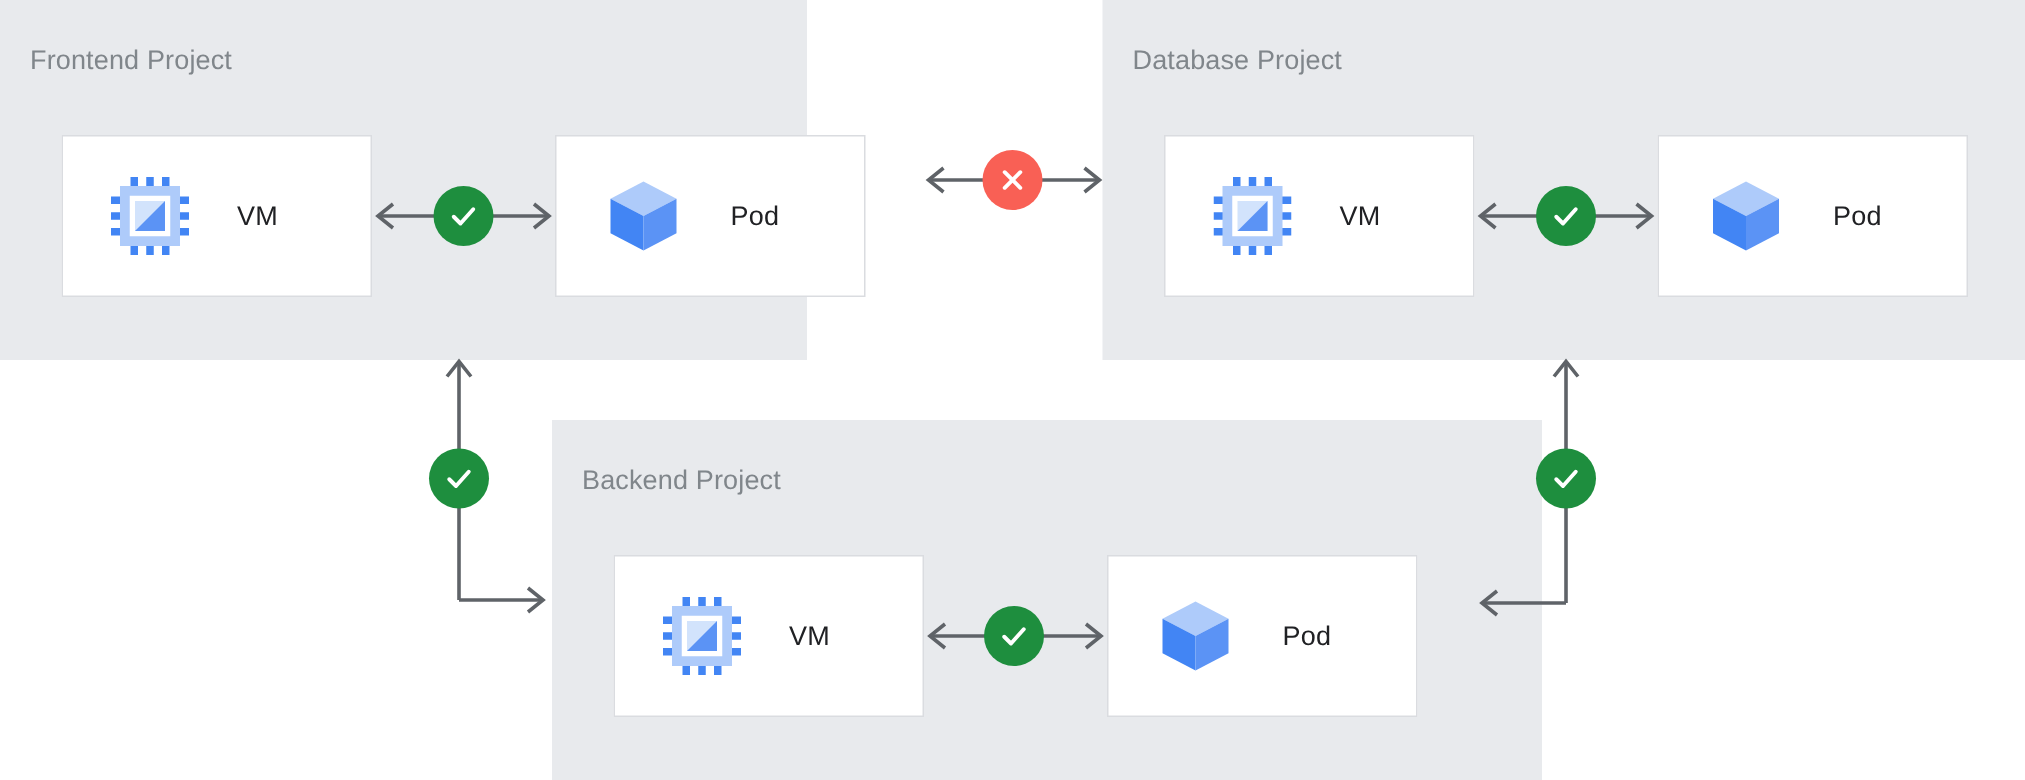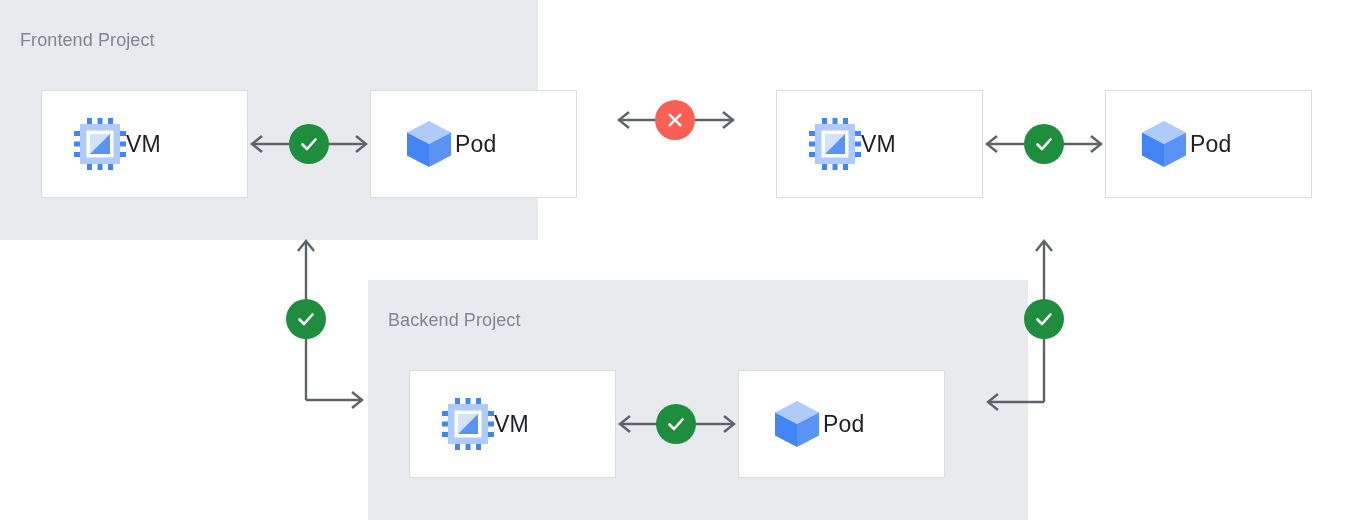--- a/index.html
+++ b/index.html
@@ -45,23 +45,23 @@
     align-items: center;
     margin-left: 32px;
   }
   .card-icon {
     width: 52px;
     height: 52px;
     flex: 0 0 52px;
     display: block;
   }
   .card-label {
-    font-size: 23px;
+    font-size: 18px;
     color: #202124;
-    margin-left: 0;
+    margin-left: 32px;
     white-space: nowrap;
     letter-spacing: 0.2px;
   }
 
   
   .conn-layer {
     position: absolute;
     left: 0;
     top: 0;
     width: 1350px;
@@ -81,20 +81,23 @@
 </style>
 </head>
 <body>
 
 <div id="canvas">
 
   <div class="panel" style="left:0;top:0;width:538px;height:240px;">
     <div class="panel-title">Frontend Project</div>
   </div>
 
+  <div class="panel" style="left:735px;top:0;width:615px;height:240px;">
+    <div class="panel-title">Database Project</div>
+  </div>
 
   <div class="panel" style="left:368px;top:280px;width:660px;height:240px;">
     <div class="panel-title">Backend Project</div>
   </div>
 
   <svg class="conn-layer" viewBox="0 0 1350 520" width="1350" height="520">
     <g fill="none" stroke="#5f6368" stroke-width="2.4" stroke-linecap="butt" stroke-linejoin="miter">
 
       <line x1="252" y1="144" x2="366" y2="144"></line>
       <polyline points="262,136 252,144 262,152"></polyline>

